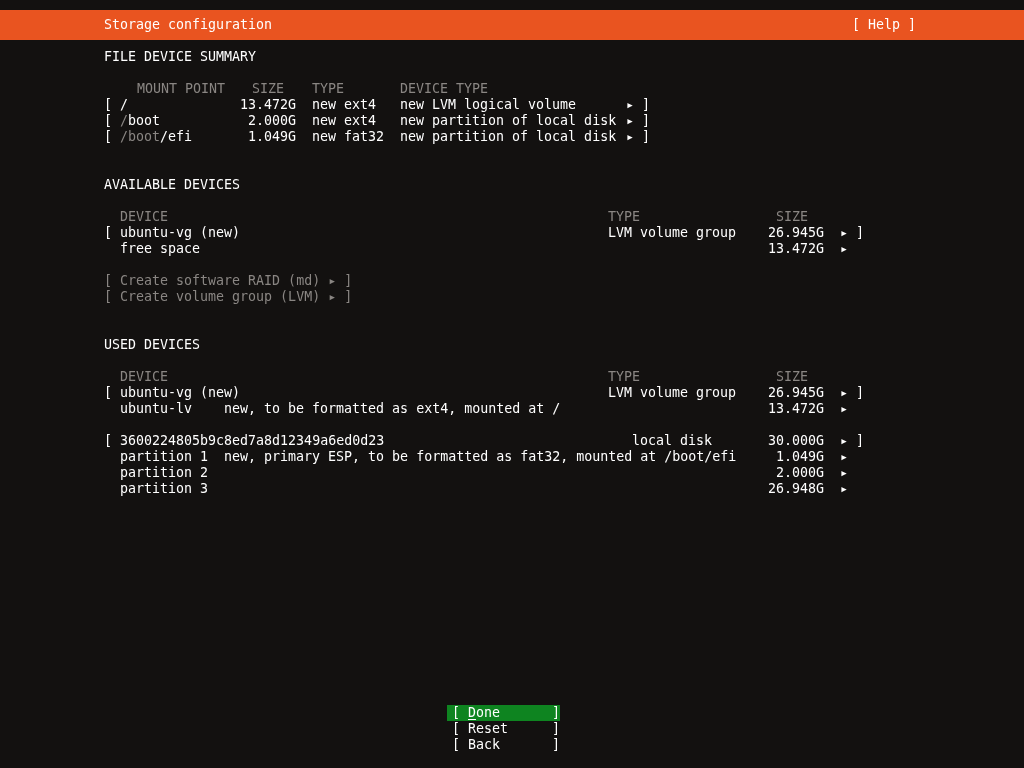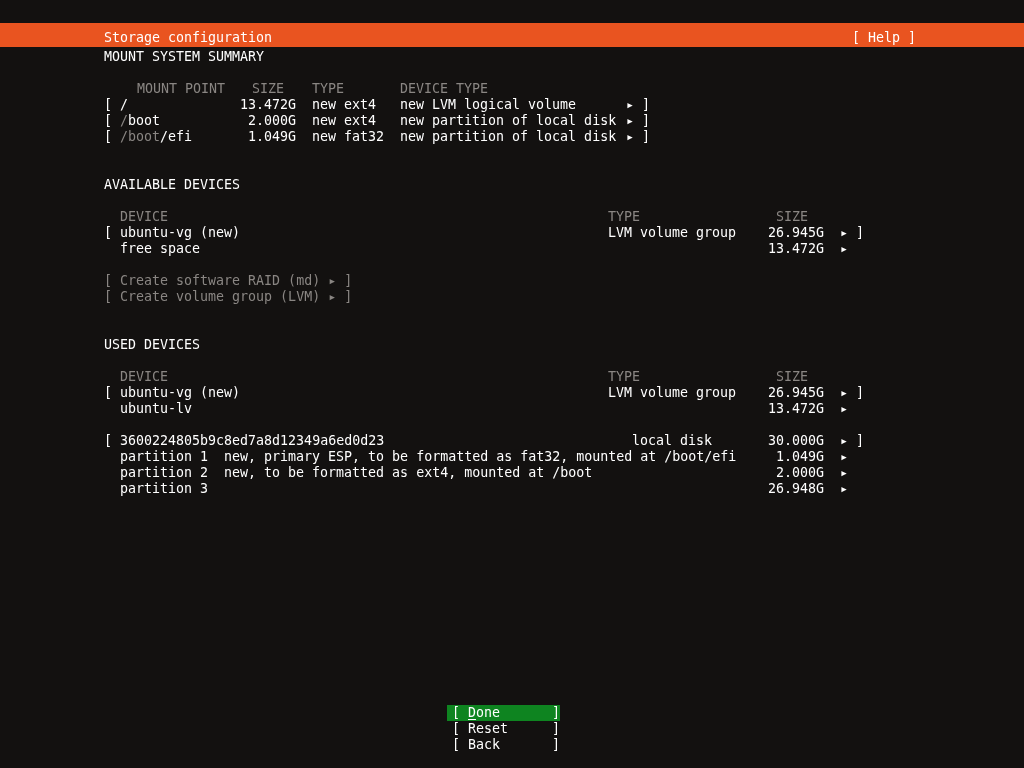--- a/index.html
+++ b/index.html
@@ -9,23 +9,22 @@
   *{margin:0;padding:0;box-sizing:border-box;}
   html,body{width:1024px;height:768px;overflow:hidden;}
   body{
     background:var(--bg);
     font-family:"DejaVu Sans Mono","Liberation Mono",monospace;
     font-size:13.3px;
     color:var(--white);
     position:relative;
   }
   .bar{
-    position:absolute;left:0;top:10px;width:1024px;height:24px;
+    position:absolute;left:0;top:10px;width:1024px;height:30px;
     background:var(--orange);
-    margin-top:13px;
   }
   .bar .title{
     position:absolute;left:104px;top:7px;height:16px;line-height:16px;white-space:pre;
   }
   .bar .help{
     position:absolute;left:852px;top:7px;height:16px;line-height:16px;white-space:pre;cursor:pointer;text-align:center;
   }
   .line{
     position:absolute;left:0;width:1024px;height:16px;line-height:16px;white-space:pre;
   }
@@ -45,21 +44,21 @@
 </style>
 </head>
 <body>
 
 <div class="bar">
   <span class="title">Storage configuration</span>
   <span class="help">[ Help ]</span>
 </div>
 
 <div class="line" style="top:49px">
-  <span class="cell" style="left:104px">MOUNT SYSTEM SUMMARY</span>
+  <span class="cell" style="left:104px">FILE DEVICE SUMMARY</span>
 </div>
 <div class="line dim" style="top:81px">
   <span class="cell" style="left:137px">MOUNT POINT</span>
   <span class="cell r" style="left:232px;width:52px">SIZE</span>
   <span class="cell" style="left:312px">TYPE</span>
   <span class="cell" style="left:400px">DEVICE TYPE</span>
 </div>
 
 <div class="line row-click" style="top:97px">
   <span class="cell" style="left:104px">[</span>
@@ -128,40 +127,40 @@
 <div class="line row-click" style="top:385px">
   <span class="cell" style="left:104px">[</span>
   <span class="cell" style="left:120px">ubuntu-vg (new)</span>
   <span class="cell" style="left:608px">LVM volume group</span>
   <span class="cell r" style="left:760px;width:64px">26.945G</span>
   <span class="cell" style="left:840px">▸</span>
   <span class="cell" style="left:856px">]</span>
 </div>
 <div class="line row-click" style="top:401px">
   <span class="cell" style="left:120px">ubuntu-lv</span>
+  <span class="cell" style="left:224px">new, to be formatted as ext4, mounted at /</span>
   <span class="cell r" style="left:760px;width:64px">13.472G</span>
   <span class="cell" style="left:840px">▸</span>
 </div>
 <div class="line row-click" style="top:433px">
   <span class="cell" style="left:104px">[</span>
   <span class="cell" style="left:120px">3600224805b9c8ed7a8d12349a6ed0d23</span>
   <span class="cell" style="left:632px">local disk</span>
   <span class="cell r" style="left:760px;width:64px">30.000G</span>
   <span class="cell" style="left:840px">▸</span>
   <span class="cell" style="left:856px">]</span>
 </div>
 <div class="line row-click" style="top:449px">
   <span class="cell" style="left:120px">partition 1</span>
   <span class="cell" style="left:224px">new, primary ESP, to be formatted as fat32, mounted at /boot/efi</span>
   <span class="cell r" style="left:760px;width:64px">1.049G</span>
   <span class="cell" style="left:840px">▸</span>
 </div>
 <div class="line row-click" style="top:465px">
   <span class="cell" style="left:120px">partition 2</span>
-  <span class="cell" style="left:224px">new, to be formatted as ext4, mounted at /boot</span>
   <span class="cell r" style="left:760px;width:64px">2.000G</span>
   <span class="cell" style="left:840px">▸</span>
 </div>
 <div class="line row-click" style="top:481px">
   <span class="cell" style="left:120px">partition 3</span>
   <span class="cell r" style="left:760px;width:64px">26.948G</span>
   <span class="cell" style="left:840px">▸</span>
 </div>
 
 <div class="focusbar"></div>

